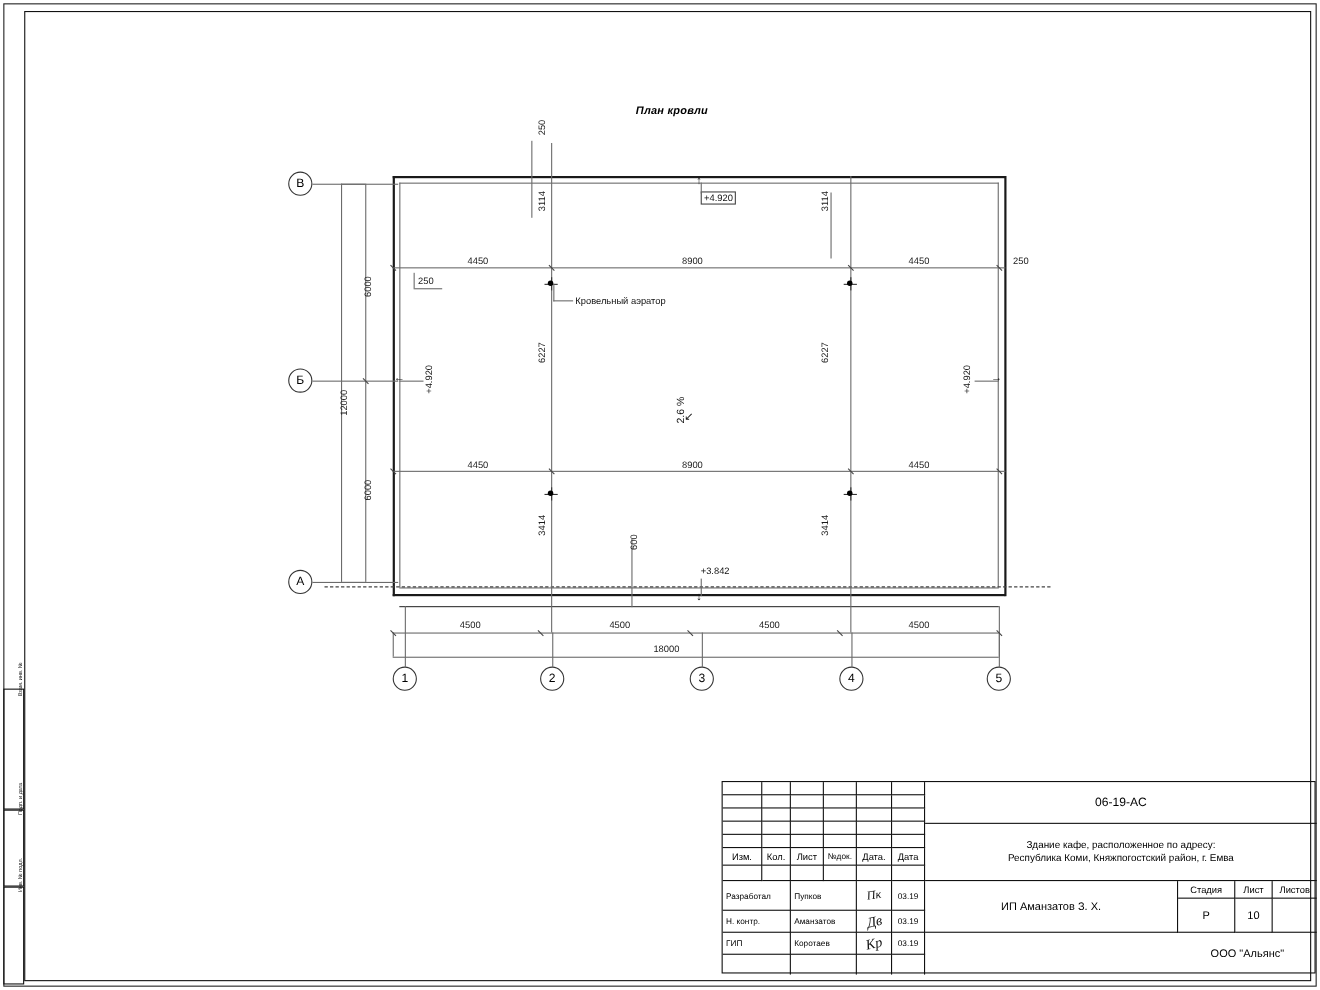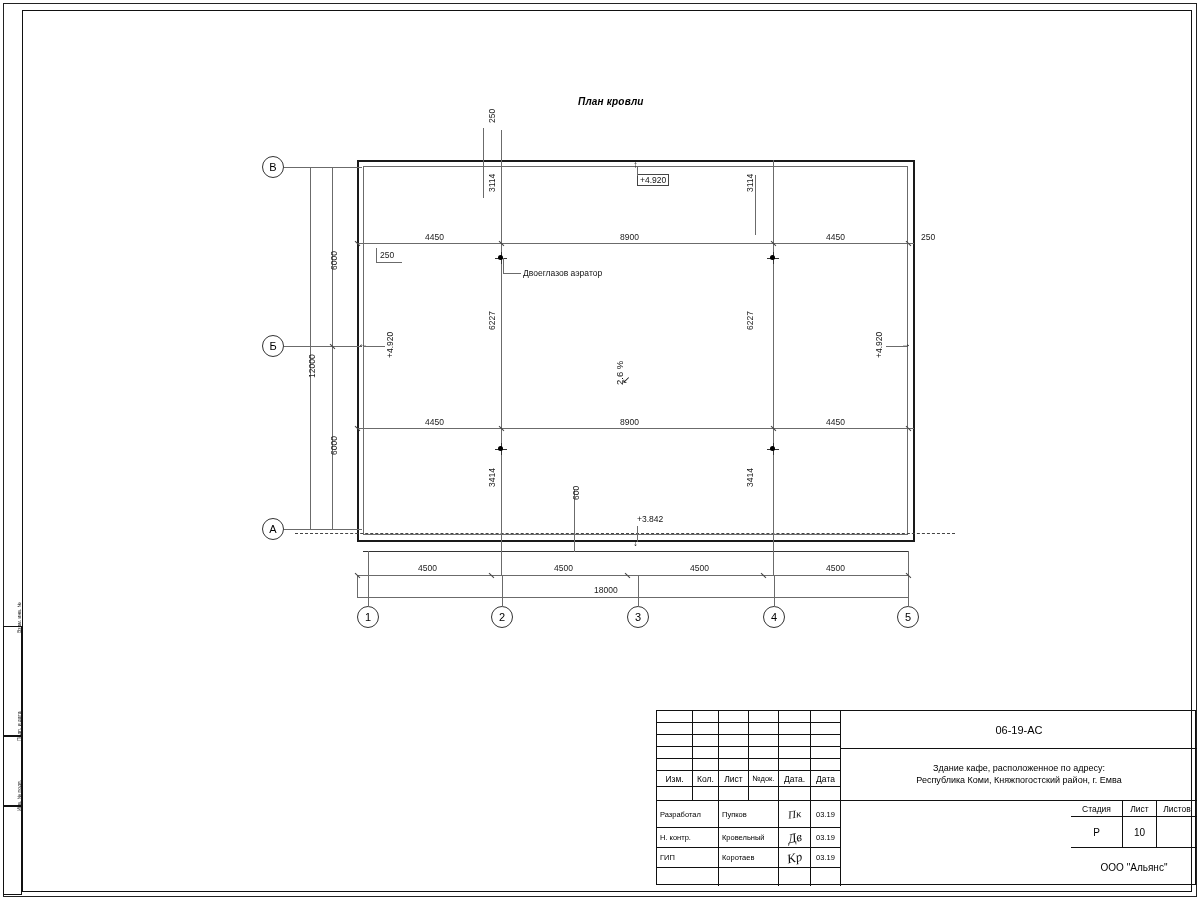--- a/index.html
+++ b/index.html
@@ -300,21 +300,21 @@
   <div class="arw" style="left:633px; top:538px;">↓</div>
 
   <div class="lab big rot" style="left:614px; top:385px; transform:rotate(-90deg); transform-origin:left top;">2.6 %</div>
   <div class="arw" style="left:622px; top:375px;">↙</div>
 
   <div class="aer-cross-v" style="left:501px; top:252px;"></div>
   <div class="aer-cross-h" style="left:495px; top:258px;"></div>
   <div class="aerator" style="left:498px; top:255px;"></div>
   <div class="ln-h thin" style="left:503px; top:273px; width:18px;"></div>
   <div class="ln-v thin" style="left:503px; top:258px; height:16px;"></div>
-  <div class="lab" style="left:523px; top:268px;">Двоеглазов аэратор</div>
+  <div class="lab" style="left:523px; top:268px;">Кровельный аэратор</div>
 
   <div class="aer-cross-v" style="left:773px; top:252px;"></div>
   <div class="aer-cross-h" style="left:767px; top:258px;"></div>
   <div class="aerator" style="left:770px; top:255px;"></div>
 
   <div class="aer-cross-v" style="left:501px; top:443px;"></div>
   <div class="aer-cross-h" style="left:495px; top:449px;"></div>
   <div class="aerator" style="left:498px; top:446px;"></div>
 
   <div class="aer-cross-v" style="left:773px; top:443px;"></div>
@@ -373,21 +373,21 @@
     <div class="cell" style="left:154px;top:76px;width:30px; height:14px;"></div>
 
     <div class="cell left" style="left:0;   top:90px; width:62px; height:27px; font-size:7.5px;">Разработал</div>
     <div class="cell left" style="left:62px;top:90px; width:60px; height:27px; font-size:7.5px;">Пупков</div>
     <div class="cell" style="left:122px;top:90px;width:32px; height:27px;">
         <span class="sig">Пк</span>
       </div>
     <div class="cell" style="left:154px;top:90px;width:30px; height:27px; font-size:7.5px;">03.19</div>
 
     <div class="cell left" style="left:0;   top:117px; width:62px; height:20px; font-size:7.5px;">Н. контр.</div>
-    <div class="cell left" style="left:62px;top:117px; width:60px; height:20px; font-size:7.5px;">Кровельный</div>
+    <div class="cell left" style="left:62px;top:117px; width:60px; height:20px; font-size:7.5px;">Аманзатов</div>
     <div class="cell" style="left:122px;top:117px;width:32px; height:20px;">
         <span class="sig2">Дв</span>
       </div>
     <div class="cell" style="left:154px;top:117px;width:30px; height:20px; font-size:7.5px;">03.19</div>
 
     <div class="cell left" style="left:0;   top:137px; width:62px; height:20px; font-size:7.5px;">ГИП</div>
     <div class="cell left" style="left:62px;top:137px; width:60px; height:20px; font-size:7.5px;">Коротаев</div>
     <div class="cell" style="left:122px;top:137px;width:32px; height:20px;">
         <span class="sig2">Кр</span>
       </div>
@@ -400,20 +400,21 @@
 
     <div class="cell" style="left:184px; top:0; width:356px; height:38px; font-size:11px; border-right:none;">06-19-AC</div>
 
     <div class="cell multi" style="left:184px; top:38px; width:356px; height:52px; font-size:9px; border-right:none;">
       <div>
         <div>Здание кафе, расположенное по адресу:</div>
         <div>Республика Коми, Княжпогостский район, г. Емва</div>
       </div>
     </div>
 
+    <div class="cell" style="left:184px; top:90px; width:230px; height:47px; font-size:10px;">ИП Аманзатов З. Х.</div>
 
     <div class="cell" style="left:414px; top:90px; width:52px; height:16px; font-size:8.5px;">Стадия</div>
     <div class="cell" style="left:466px; top:90px; width:34px; height:16px; font-size:8.5px;">Лист</div>
     <div class="cell" style="left:500px; top:90px; width:40px; height:16px; font-size:8.5px; border-right:none;">Листов</div>
 
     <div class="cell" style="left:414px; top:106px; width:52px; height:31px; font-size:10px;">Р</div>
     <div class="cell" style="left:466px; top:106px; width:34px; height:31px; font-size:10px;">10</div>
     <div class="cell" style="left:500px; top:106px; width:40px; height:31px; font-size:10px; border-right:none;"></div>
 
     <div class="cell nb nr" style="left:414px; top:137px; width:126px; height:38px; font-size:10px;">ООО "Альянс"</div>

